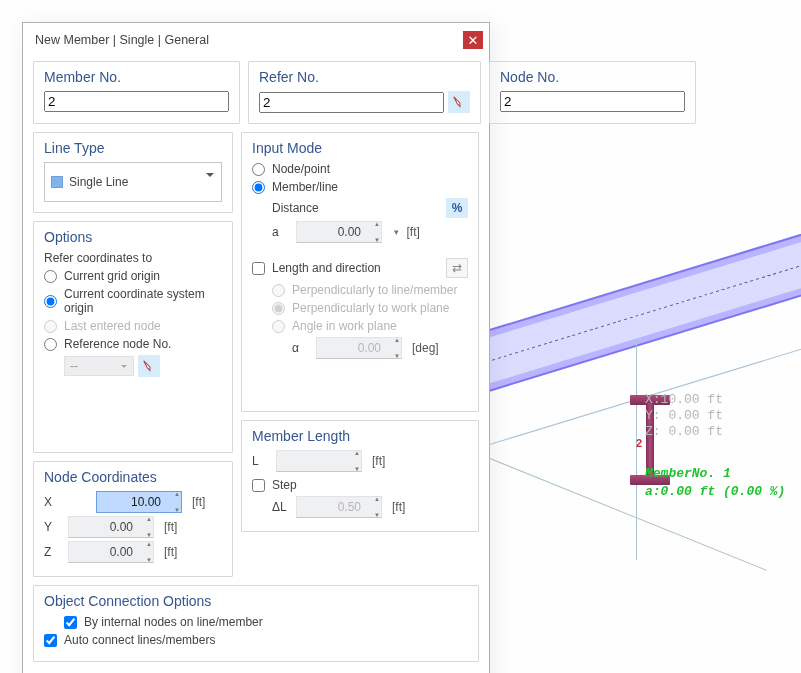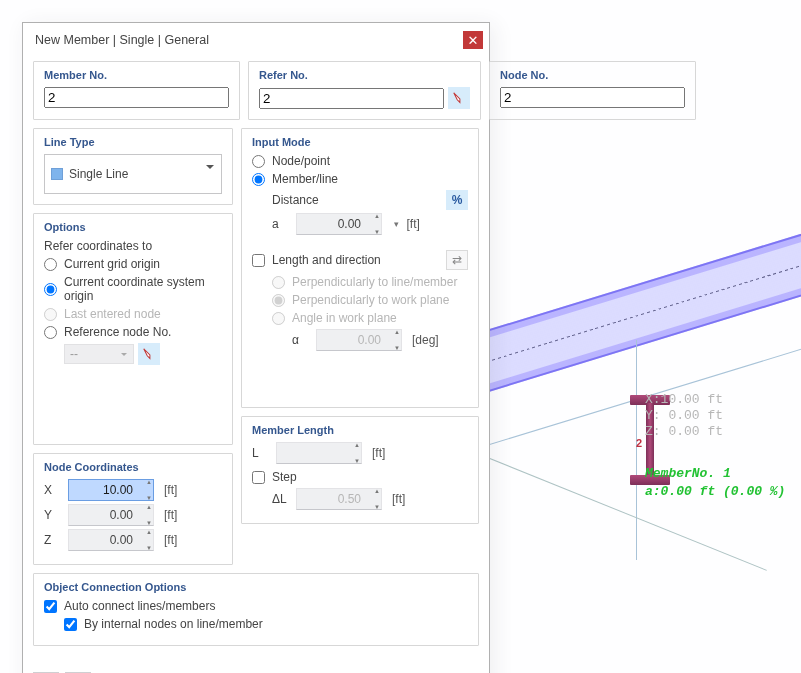--- a/index.html
+++ b/index.html
@@ -50,21 +50,21 @@
   }
   .titlebar { display:flex; align-items:center; padding:8px 6px 8px 12px; font-size:12.5px; color:#444;gap:48px; }
   .titlebar .t { flex:1; }
   .titlebar .x { width:20px; height:18px; background:#c23838; color:#fff; display:flex; align-items:center; justify-content:center; cursor:pointer; font-size:13px; line-height:1;}
   .body { padding:4px 10px 10px 10px; }
   .cols { display:flex; gap:8px; }
   .c1 { flex:0 0 200px; } .c2 { flex:1; }
   .toprow { display:flex; gap:8px; }
 
   .pane { border:1px solid #d7d7d7; border-radius:1px; padding:8px 10px 10px 10px; margin-bottom:8px; }
-  .pane-h { font-size:11px; color:#35578e; font-weight:700; margin:-1px 0 6px 0; }
+  .pane-h { font-size:14px; color:#35578e; font-weight:400; margin:-1px 0 6px 0; }
   .smallrow { display:flex; align-items:center; gap:4px; }
   .pick { width:22px; height:22px; display:flex; align-items:center; justify-content:center; background:#d7ecfb; }
   .pick svg { width:14px; height:14px; }
 
   .sel {
     width:100%; height:40px; background:#fff; border:1px solid #c6c6c8;
     display:flex; align-items:center; padding:0 6px; font-size:12px; color:#444; position:relative;
   }
   .sel::after { content:""; position:absolute; right:7px; top:10px; border:4px solid transparent; border-top-color:#555;}
   .sel .sw { width:12px; height:12px; border:1px solid #6fa0d8; background:#7fb4ec; display:inline-block; margin-right:6px;}
@@ -79,21 +79,21 @@
   .num input {
     width:86px; padding:3px 20px 3px 4px; text-align:right; font-size:12px; color:#444;
     background:#eff0f2; border:1px solid #e3e3e6; border-bottom:1px solid #c6c7cc;
   }
   .num .sp { width:12px; height:22px; display:flex; flex-direction:column; justify-content:space-between; margin-left:-14px; }
   .num .sp span { font-size:6px; line-height:1; color:#777; }
   .num.dis input { color:#b6b6b6 }
   .unit { font-size:12px; color:#555; }
   .chev { font-size:9px; color:#777; margin:0 2px;}
 
-  .highlight input { background:#bfd9ff !important; border-color:#6a9de2 !important; color:#1a1a1a;}
+  .highlight input { background:#bfd9ff !important; border-color:#6a9de2 !important; color:#1a1a1a;margin-left:28px;}
 
   .btnrow { display:flex; align-items:center; gap:6px; padding:8px 10px 10px 10px; }
   .iconbtn { width:26px; height:26px; border:1px solid #cfcfd2; background:#f4f4f6; display:flex; align-items:center; justify-content:center; color:#555;}
   .spacer { flex:1 }
   .btn { width:86px; height:24px; border:1px solid #b9bac0; background:#eaebee; font-size:12px; color:#333; display:flex; align-items:center; justify-content:center; cursor:pointer;}
   .btn.primary { border:2px solid #3a74c4; background:#f5f9ff; }
 
   .pct { width:22px; height:20px; background:#d7ecfb; display:flex; align-items:center; justify-content:center; color:#2a5aa0; font-size:12px; font-weight:bold; }
   .swapico { width:22px; height:20px; border:1px solid #dadada; background:#f7f7f8; display:flex; align-items:center; justify-content:center; color:#888; font-size:12px;}
   .panesep { display:flex; justify-content:space-between; align-items:center; }
@@ -305,27 +305,27 @@
                 <span>▼</span>
               </span>
             <span class="unit">[ft]</span>
           </div>
         </div>
       </div>
     </div>
 
     <div class="pane">
       <div class="pane-h">Object Connection Options</div>
+      <label class="chk subind">
+        <input type="checkbox" checked="" style="">
+          <span>By internal nodes on line/member</span>
+      </label>
       <label class="chk">
         <input type="checkbox" checked="" style="">
           <span>Auto connect lines/members</span>
-      </label>
-      <label class="chk subind">
-        <input type="checkbox" checked="" style="">
-          <span>By internal nodes on line/member</span>
       </label>
     </div>
   </div>
 
   <div class="btnrow">
     <span class="iconbtn">
       <svg width="14" height="14" viewBox="0 0 16 16">
           <circle cx="6" cy="6" r="4" fill="none" stroke="#555" stroke-width="1.5"></circle>
           <line x1="9" y1="9" x2="13" y2="13" stroke="#555" stroke-width="1.5"></line>
         </svg>

